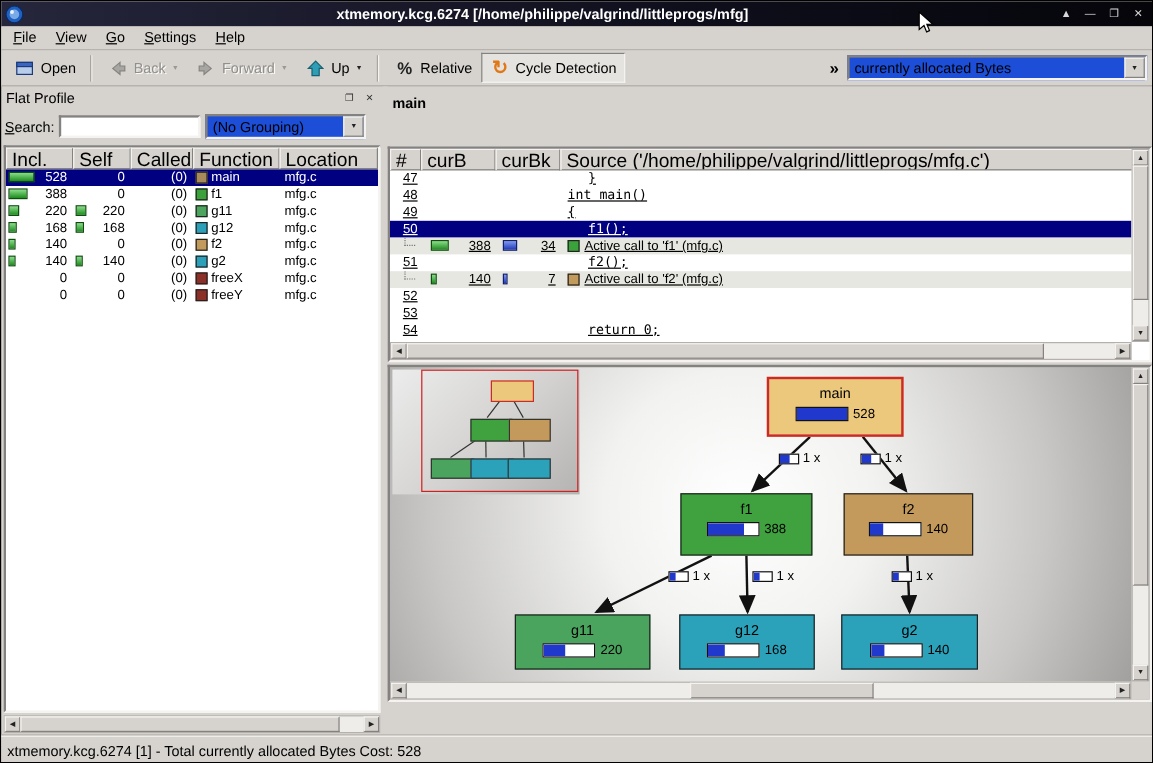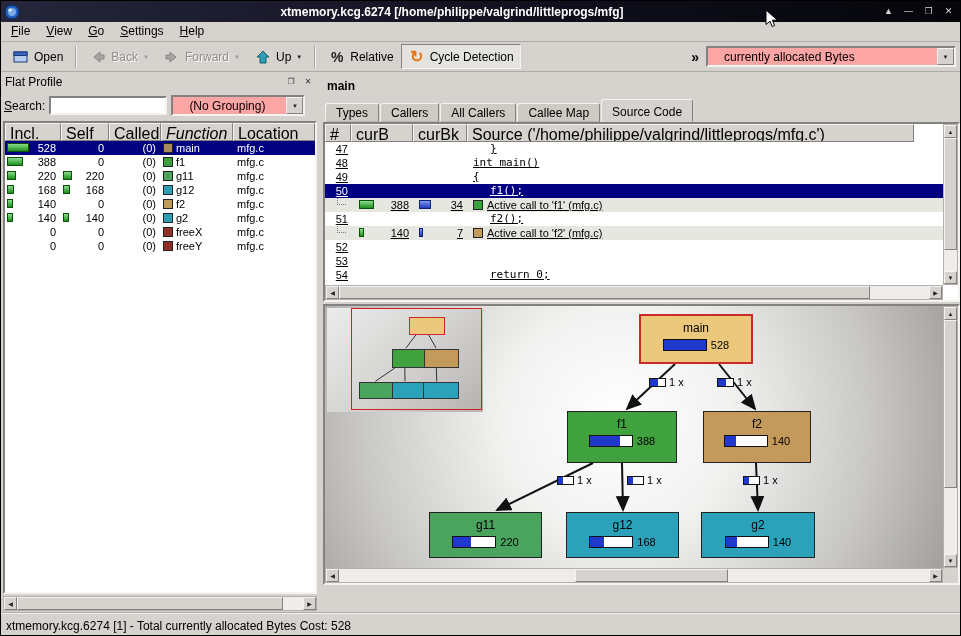--- a/index.html
+++ b/index.html
@@ -21,21 +21,21 @@
   .tbtn{display:flex;align-items:center;gap:4px;height:25px;padding:0 6px;background:transparent;border:1px solid transparent;font:inherit;color:#000;}
   .tbtn.pressed{background:#e5e3df;border-color:#848280 #f4f3f1 #f4f3f1 #848280;}
   .tbtn.disabled,.tbtn.disabled .dtext{color:#918f8b;text-shadow:1px 1px 0 #fbfaf8;}
   .ticon{width:18px;height:18px;display:flex;align-items:center;justify-content:center;flex:none;}
   .ticon.pct{font-weight:bold;font-size:14px;color:#222;}
   .ticon.cyc{color:#e07818;font-weight:bold;font-size:16px;}
   .dd{font-size:6px;margin-left:1px;color:#222;}
   .dd.dis{color:#9a9894;text-shadow:none;}
   .tsep{width:2px;height:22px;border-left:1px solid #a8a5a0;border-right:1px solid #f4f3f1;margin:0 5px;flex:none;}
   .overflow{margin-left:auto;font-size:14px;font-weight:bold;padding:0 7px;}
-  .combo{display:inline-flex;align-items:center;height:21px;background:#fca5a5;border:2px solid;border-color:#848280 #f4f3f1 #f4f3f1 #848280;padding-left:12px;}
+  .combo{display:inline-flex;align-items:center;height:21px;background:#1d4ed8;border:2px solid;border-color:#848280 #f4f3f1 #f4f3f1 #848280;}
   .combo-text{flex:1;padding:0 4px;white-space:nowrap;overflow:hidden;}
   .combo-btn{width:17px;align-self:stretch;background:#d6d3ce;border:1px solid;border-color:#f4f3f1 #848280 #848280 #f4f3f1;font-size:6px;display:flex;align-items:center;justify-content:center;color:#222;flex:none;}
   .event-combo{width:250px;margin-right:4px;}
 
   
   .dock{position:absolute;left:0;top:71px;width:318px;height:541px;}
   .dock-title{height:20px;display:flex;align-items:center;padding:1px 4px;}
   .dock-btns{margin-left:auto;display:flex;gap:3px;}
   .dbtn{width:14px;height:14px;font-size:8px;line-height:14px;text-align:center;color:#333;}
   .search-row{height:27px;display:flex;align-items:center;gap:4px;padding:0 3px;}
@@ -223,21 +223,21 @@
       <span class="combo group-combo">
         <span class="combo-text">(No Grouping)</span>
         <span class="combo-btn">▼</span>
       </span>
     </div>
     <div class="fp-table">
       <div class="fp-header" id="fp-header">
           <span class="fp-h" style="width: 56px;">Incl.</span>
           <span class="fp-h" style="width: 48px;">Self</span>
           <span class="fp-h" style="width: 52px;">Called</span>
-          <span class="fp-h" style="width: 72px; font-style: italic;">Function</span>
+          <span class="fp-h" style="width: 72px;">Function</span>
           <span class="fp-h" style="width: 82px;">Location</span>
         </div>
       <div class="fp-rows" id="fp-rows">
           <div class="fp-row sel">
             <span class="fp-c num" style="width: 56px;"><i class="costbar" style="width: 22px;"></i><span class="cv">528</span></span>
             <span class="fp-c num" style="width: 48px;"><span class="cv">0</span></span>
             <span class="fp-c num" style="width: 52px;"><span class="cv">(0)</span></span>
             <span class="fp-c fn" style="width: 72px;">
               <i class="fnicon" style="background: rgb(169, 138, 90);"></i>
               <span>main</span>
@@ -322,33 +322,26 @@
           <span class="sb-thumb" style="left:0;width:93%;"></span>
         </span>
       <span class="sb-btn">▶</span>
     </div>
   </div>
 
   <div class="vsplit"></div>
 
   <div class="srcpanel">
     <div class="ptitle">main</div>
-    <div class="tabs" id="src-tabs">
-        <span class="tab">Types</span>
-        <span class="tab">Callers</span>
-        <span class="tab">All Callers</span>
-        <span class="tab">Callee Map</span>
-        <span class="tab active">Source Code</span>
-      </div>
     <div class="src-table">
       <div class="src-header" id="src-header">
           <span class="src-h" style="width: 26px;">#</span>
           <span class="src-h" style="width: 62px;">curB</span>
           <span class="src-h" style="width: 54px;">curBk</span>
-          <span class="src-h" style="width: 447px;">Source ('/home/philippe/valgrind/littleprogs/mfg.c')</span>
+          <span class="src-h" style="width: 488px;">Source ('/home/philippe/valgrind/littleprogs/mfg.c')</span>
         </div>
       <div class="src-rows" id="src-rows">
           <div class="src-row">
             <span class="src-c s0"><span class="cv">47</span></span>
             <span class="src-c s1"></span>
             <span class="src-c s2"></span>
             <span class="src-c s3">
               <span class="code" style="padding-left: 17px;">}</span>
             </span>
           </div>

